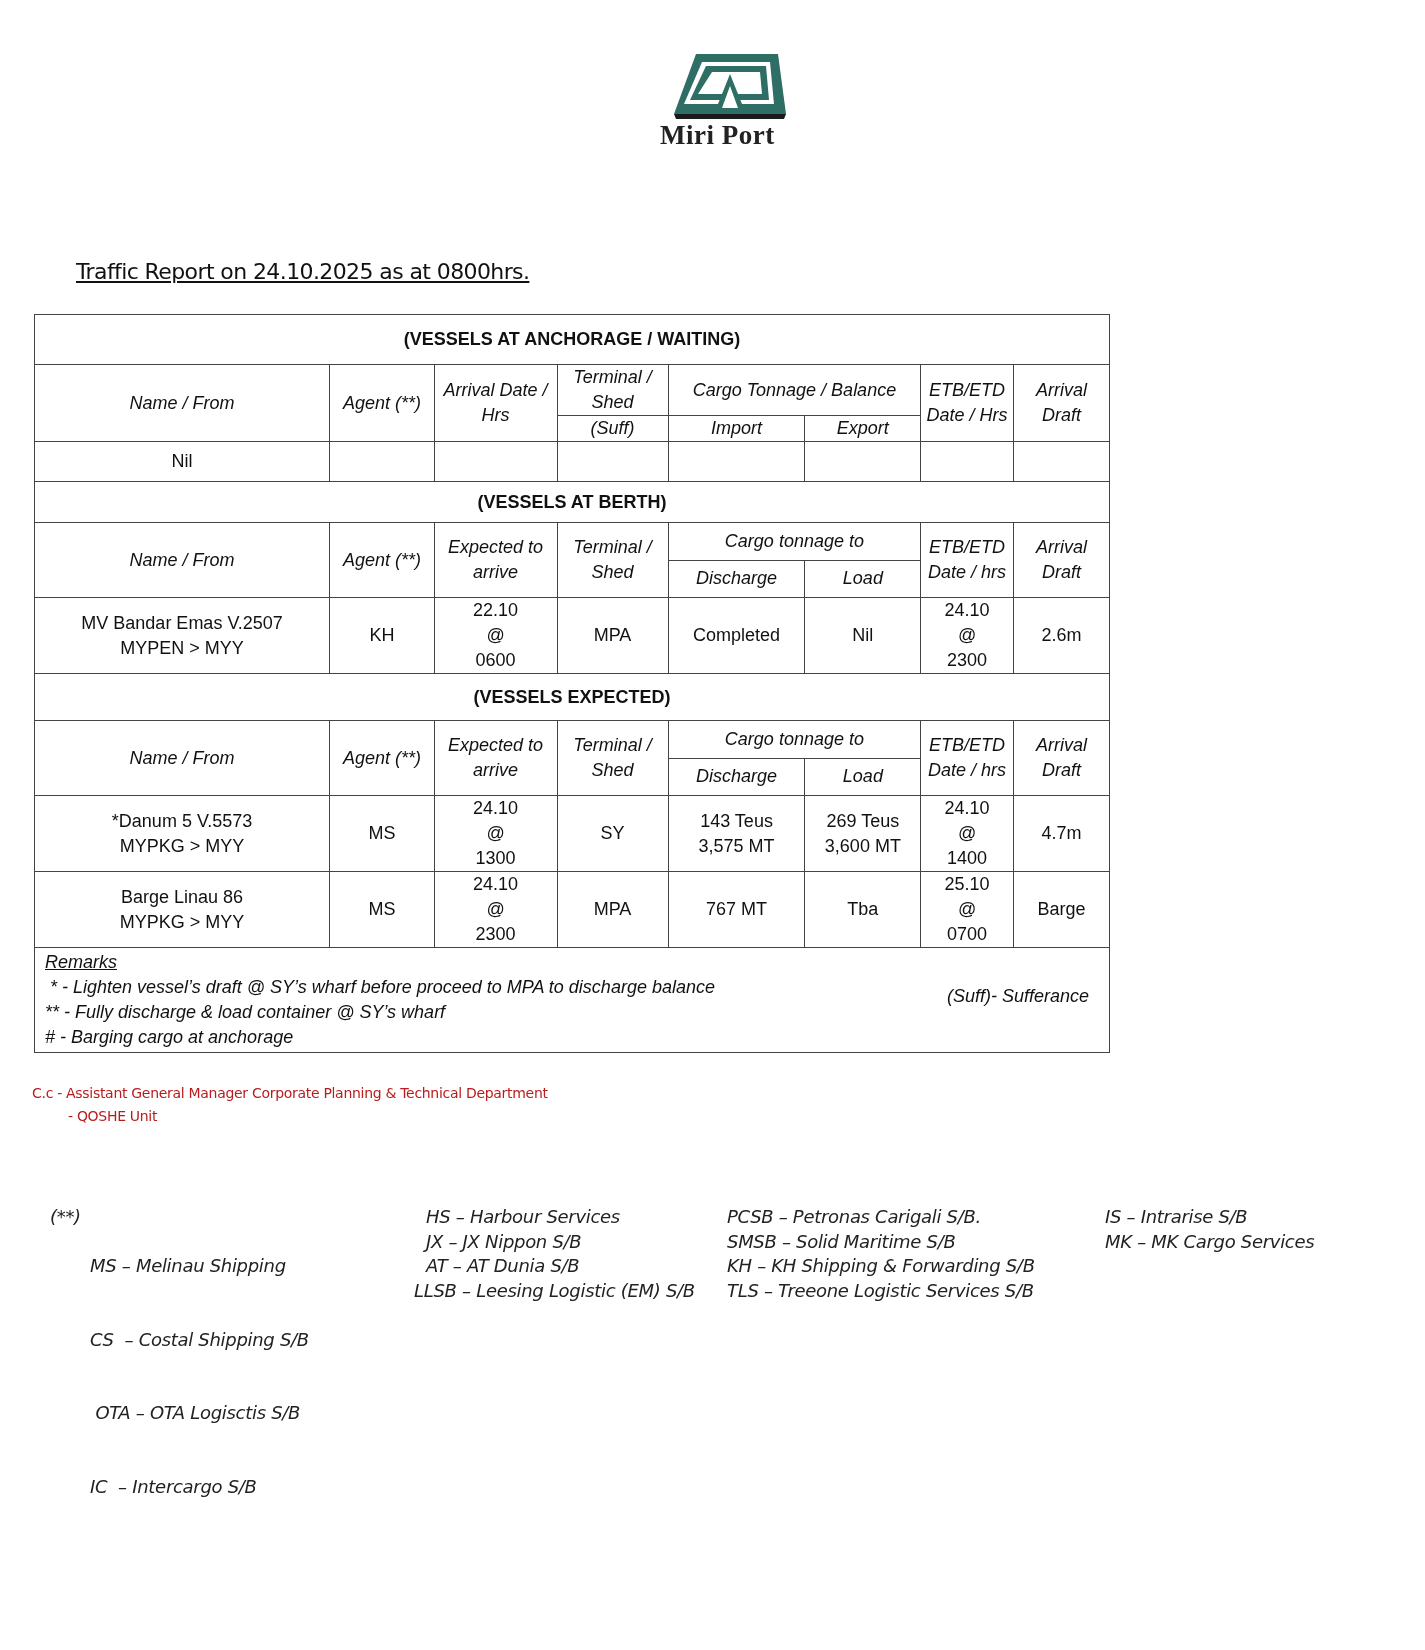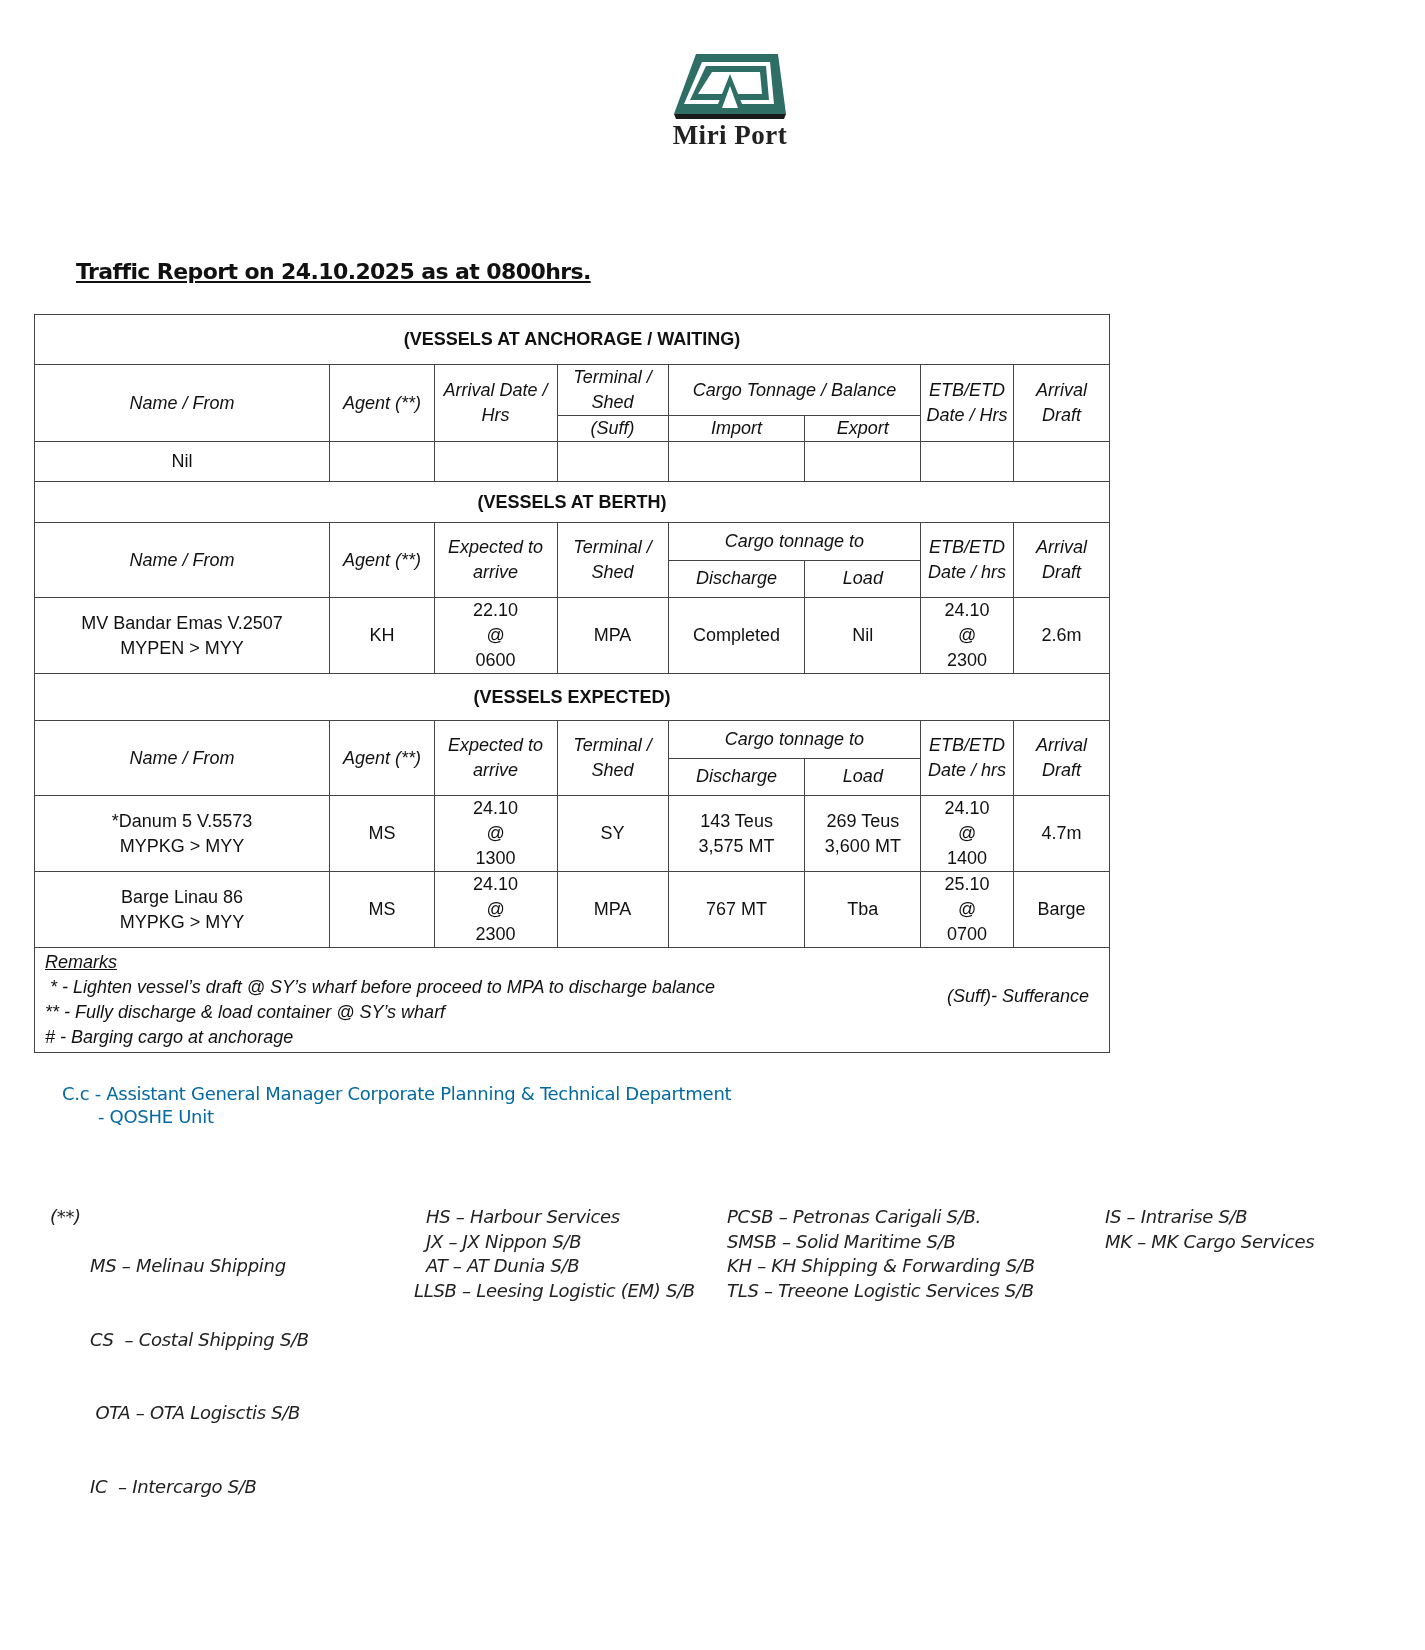--- a/index.html
+++ b/index.html
@@ -1,36 +1,36 @@
 <!DOCTYPE html>
 <html><head>
 <meta charset="utf-8">
 <style>
   html, body { margin: 0; padding: 0; background: #ffffff; }
   body { width: 1425px; height: 1650px; position: relative; font-family: "Liberation Sans", sans-serif; color: #111; }
   .logo { position: absolute; left: 660px; top: 52px; width: 140px; height: 110px; }
   .logo svg { display: block; margin: 0 auto; }
-  .logo-text { font-family: "Liberation Serif", serif; font-size: 27px; font-weight: bold; color: #222; text-align: center; margin-top: -4px; letter-spacing: 0.5px; }
-  .title { position: absolute; left: 76px; top: 259px; font-size: 22px; font-weight: bold; text-decoration: underline; font-family: "DejaVu Sans", sans-serif; letter-spacing: -0.6px; }
+  .logo-text { font-family: "Liberation Serif", serif; font-size: 27px; font-weight: bold; color: #222; margin-top: -4px; letter-spacing: 0.5px; }
+  .title { position: absolute; left: 76px; top: 259px; font-size: 22px; font-weight: normal; text-decoration: underline; font-family: "DejaVu Sans", sans-serif; letter-spacing: -0.6px; }
   table.report { position: absolute; left: 34px; top: 314px; width: 1076px; border-collapse: collapse; font-family: "Liberation Sans", sans-serif; font-size: 18px; }
   table.report td { border: 1.5px solid #444; text-align: center; vertical-align: middle; padding: 0 4px; line-height: 25px; }
   .sec { font-weight: bold; height: 49px; font-size: 18px; }
   .hdr { font-style: italic; }
   .c-name { width: 393px; }
   .c-agent { width: 126px; }
   .c-arr { width: 140px; }
   .c-term { width: 126px; }
   .c-dis { width: 155px; }
   .c-load { width: 140px; }
   .c-etb { width: 96px; }
   .c-draft { width: 112px; }
   .remarks-cell { text-align: left !important; padding: 2px 10px 2px 10px !important; font-style: italic; line-height: 25px !important; position: relative; }
   .remarks-title { text-decoration: underline; }
   .suff-note { position: absolute; left: 912px; top: 36px; }
-  .cc { position: absolute; left: 62px; top: 1082px; font-family: "DejaVu Sans", sans-serif; font-size: 18px; line-height: 23px; color: #0369a1; letter-spacing: -0.3px; }
+  .cc { position: absolute; left: 32px; top: 1082px; font-family: "DejaVu Sans", sans-serif; font-size: 14px; line-height: 23px; color: #b91c1c; letter-spacing: -0.3px; }
   .cc .indent { padding-left: 36px; }
   .agents { position: absolute; left: 50px; top: 1205px; font-family: "DejaVu Sans", sans-serif; font-style: italic; font-size: 18px; line-height: 24.5px; color: #222; letter-spacing: -0.3px; }
   .agents .col { position: absolute; top: 0; white-space: nowrap; }
 </style>
 </head>
 <body>
 
 <div class="logo">
   <svg width="112" height="72" viewBox="0 0 112 72">
     <polygon points="22,2 104,2 112,62 0,62" fill="#2e6e64"></polygon>

